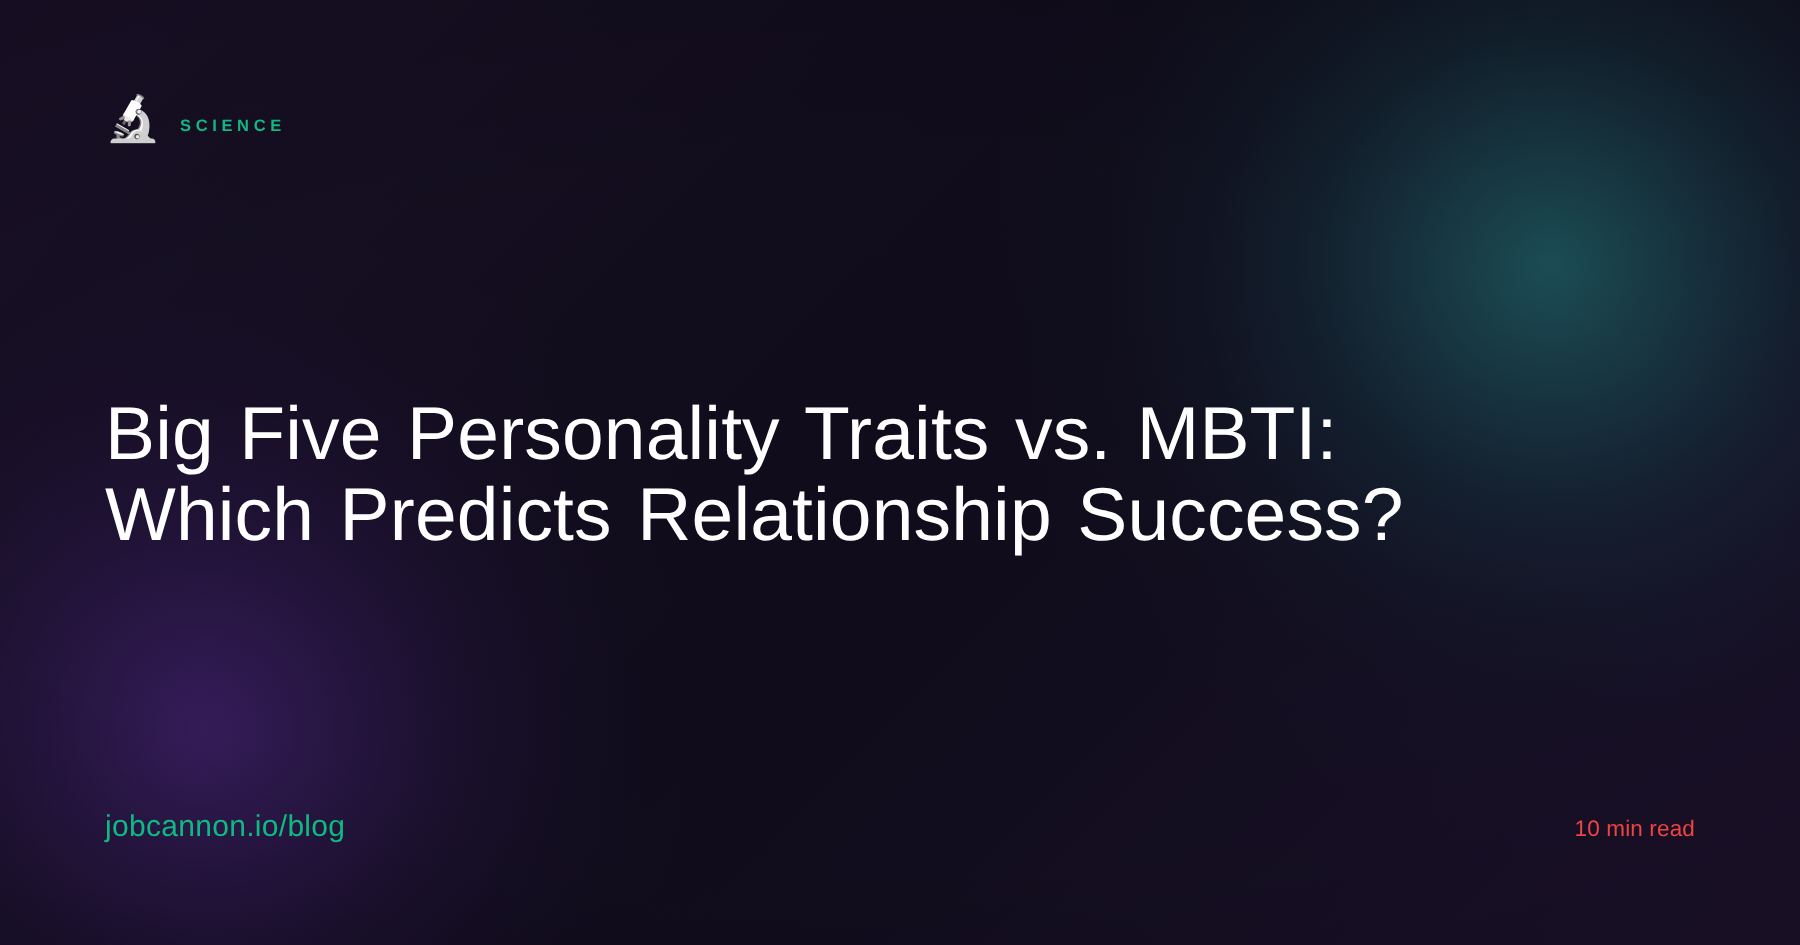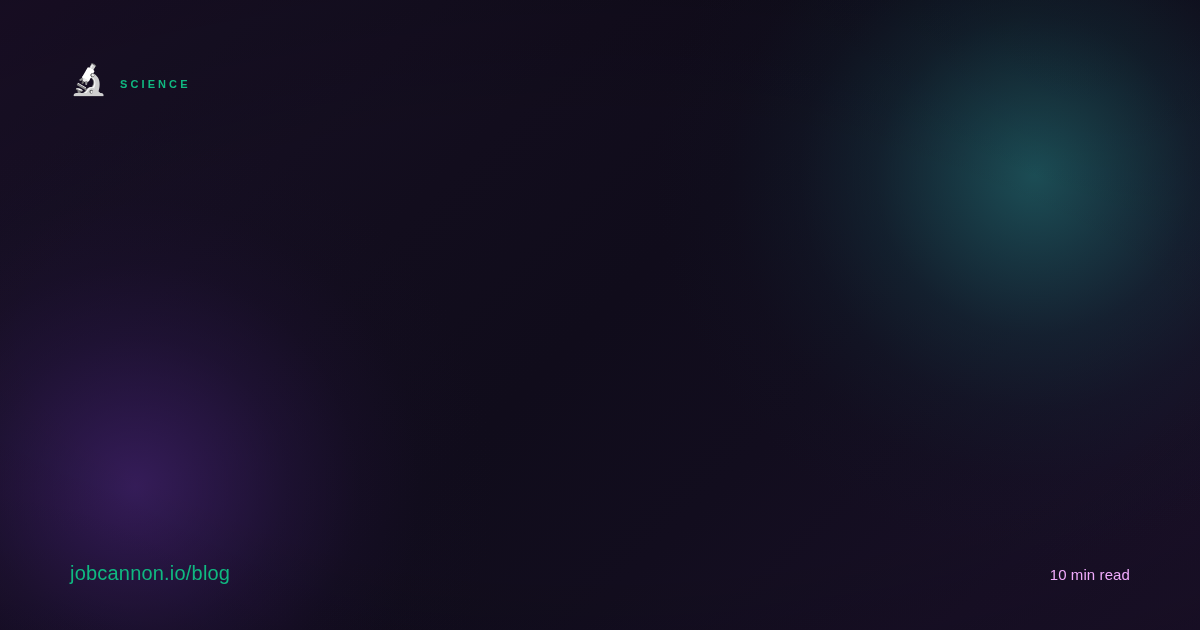--- a/index.html
+++ b/index.html
@@ -138,31 +138,30 @@
   
   .footer {
     position: absolute;
     left: 70px;
     right: 70px;
     top: 538px;
     height: 32px;
     display: flex;
     align-items: baseline;
     justify-content: space-between;
-    margin-top: 22px;
   }
   .site-url {
     color: #10b981;
     font-size: 20px;
     line-height: 26px;
     letter-spacing: 0.2px;
     white-space: nowrap;
   }
   .read-time {
-    color: #f0abfc;
+    color: #ef4444;
     font-size: 15px;
     line-height: 26px;
     letter-spacing: 0.1px;
     white-space: nowrap;
   }
 </style>
 </head>
 <body>
 
 <div class="og-card">
@@ -172,20 +171,21 @@
   <div class="glow-violet"></div>
   <div class="vignette"></div>
 
   <div class="content">
 
     <div class="eyebrow">
       <span class="eyebrow-icon">🔬</span>
       <span class="eyebrow-label">SCIENCE</span>
     </div>
 
+    <h1 class="headline">Big Five Personality Traits vs. MBTI: Which Predicts Relationship Success?</h1>
 
     <div class="footer">
       <span class="site-url">jobcannon.io/blog</span>
       <span class="read-time">10 min read</span>
     </div>
 
   </div>
 </div>
 
 </body></html>

